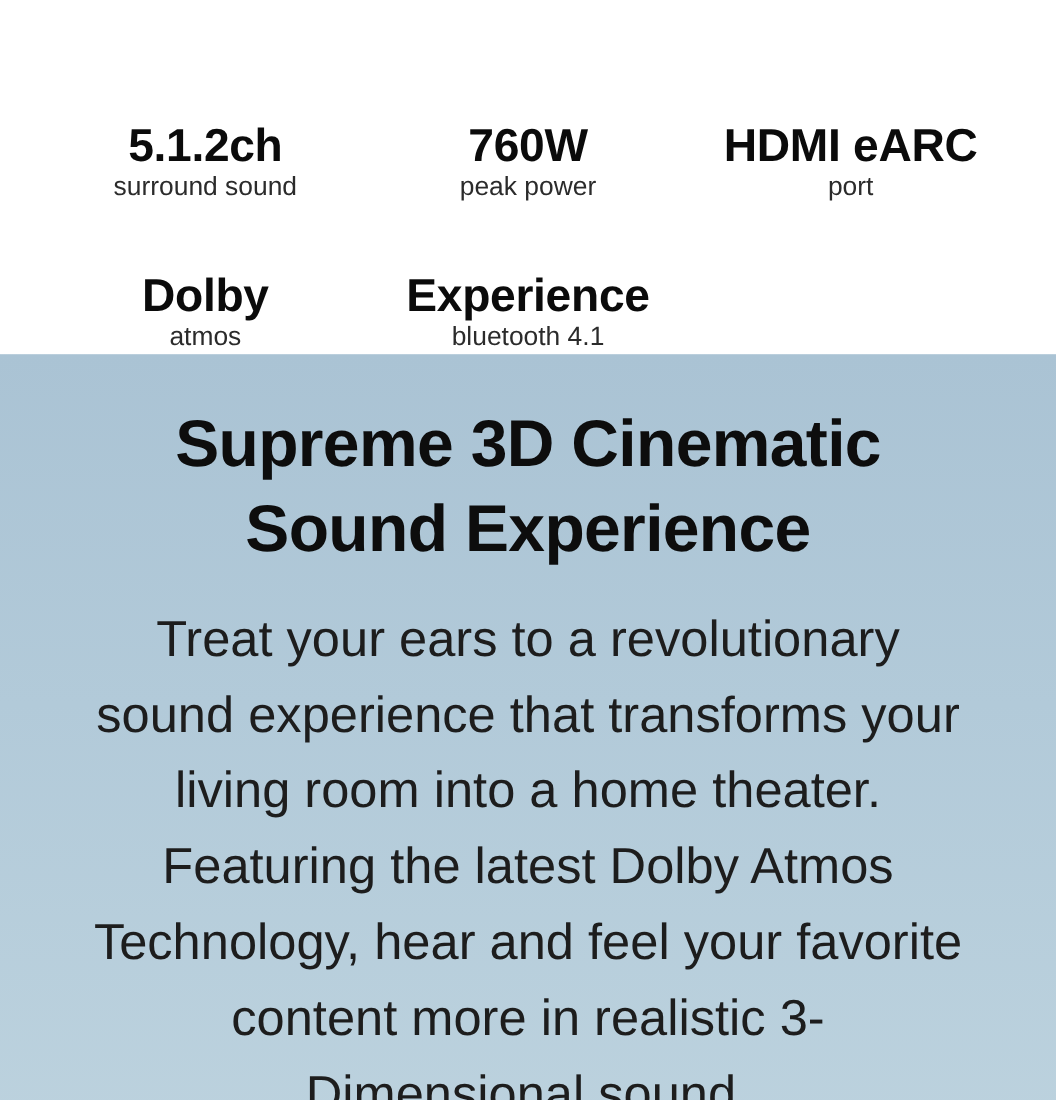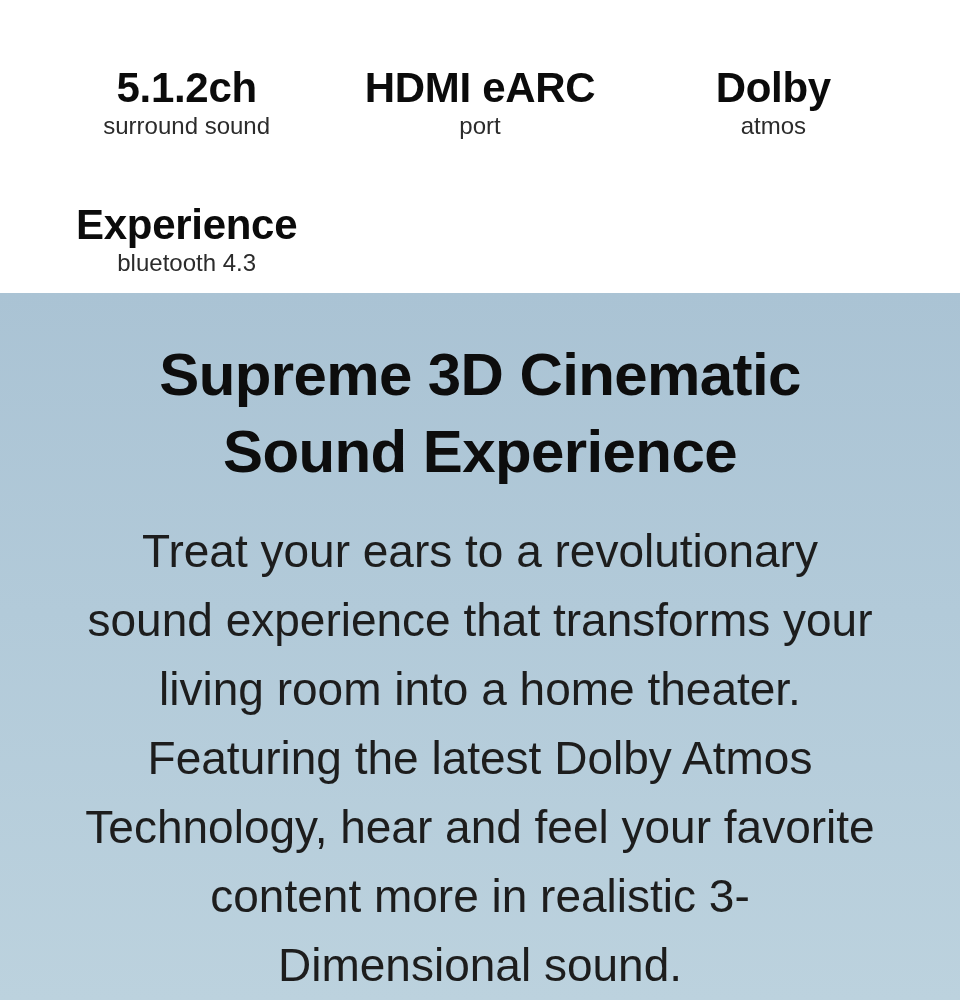--- a/index.html
+++ b/index.html
@@ -20,21 +20,21 @@
     position: relative;
     display: flex;
     flex-direction: column;
   }
 
   
   .spec-section {
     background: #ffffff;
     height: 432px;
     box-sizing: border-box;
-    padding: 64px 0 0 0;
+    padding: 108px 0 0 0;
   }
   .spec-grid {
     display: grid;
     grid-template-columns: repeat(3, 1fr);
     row-gap: 60px;
     width: 880px;
     margin: 0 auto;
   }
   .spec-cell {
     display: flex;
@@ -92,35 +92,39 @@
 <div class="page">
 
   <section class="spec-section">
     <div class="spec-grid">
 
       <div class="spec-cell">
         <div class="spec-value">5.1.2ch</div>
         <div class="spec-label">surround sound</div>
       </div>
 
+      <div class="spec-cell">
+        <div class="spec-value">760W</div>
+        <div class="spec-label">peak power</div>
+      </div>
 
       <div class="spec-cell">
         <div class="spec-value">HDMI eARC</div>
         <div class="spec-label">port</div>
       </div>
 
       <div class="spec-cell">
         <div class="spec-value">Dolby</div>
         <div class="spec-label">atmos</div>
       </div>
 
 
       <div class="spec-cell">
         <div class="spec-value">Experience</div>
-        <div class="spec-label">bluetooth 4.3</div>
+        <div class="spec-label">bluetooth 4.1</div>
       </div>
 
     </div>
   </section>
 
   <section class="hero-section">
     <h1 class="hero-title">Supreme 3D Cinematic Sound Experience</h1>
     <p class="hero-desc">Treat your ears to a revolutionary sound experience that transforms your living room into a home theater. Featuring the latest Dolby Atmos Technology, hear and feel your favorite content more in realistic 3-Dimensional sound.</p>
   </section>
 

